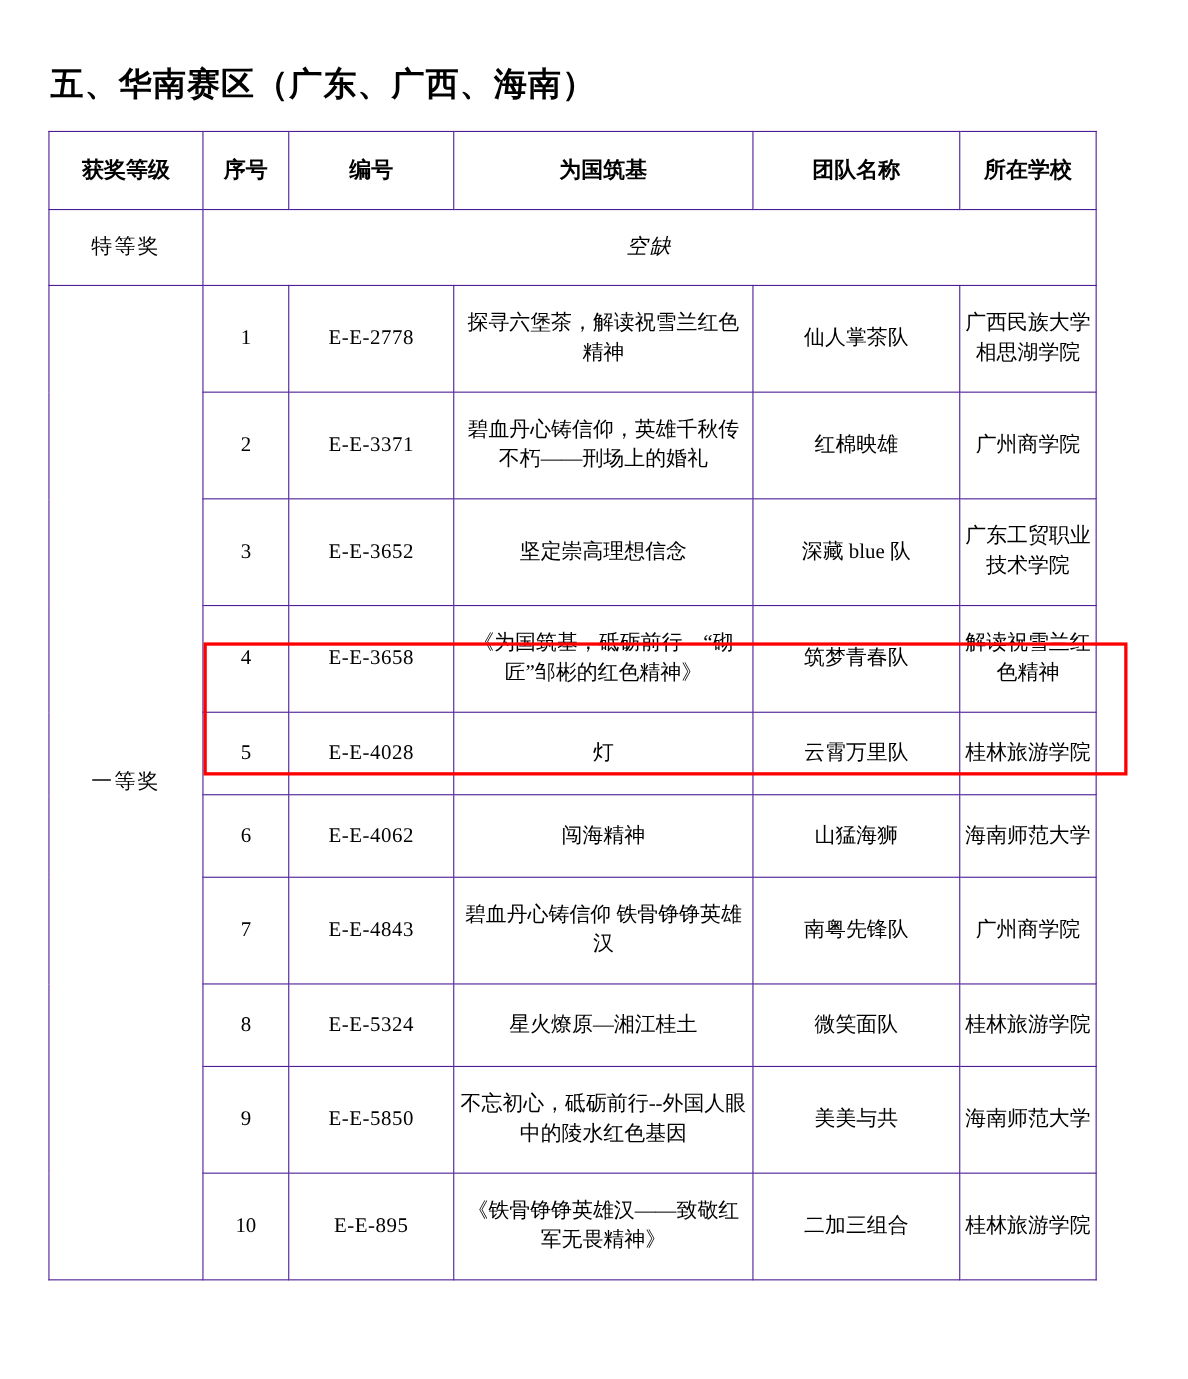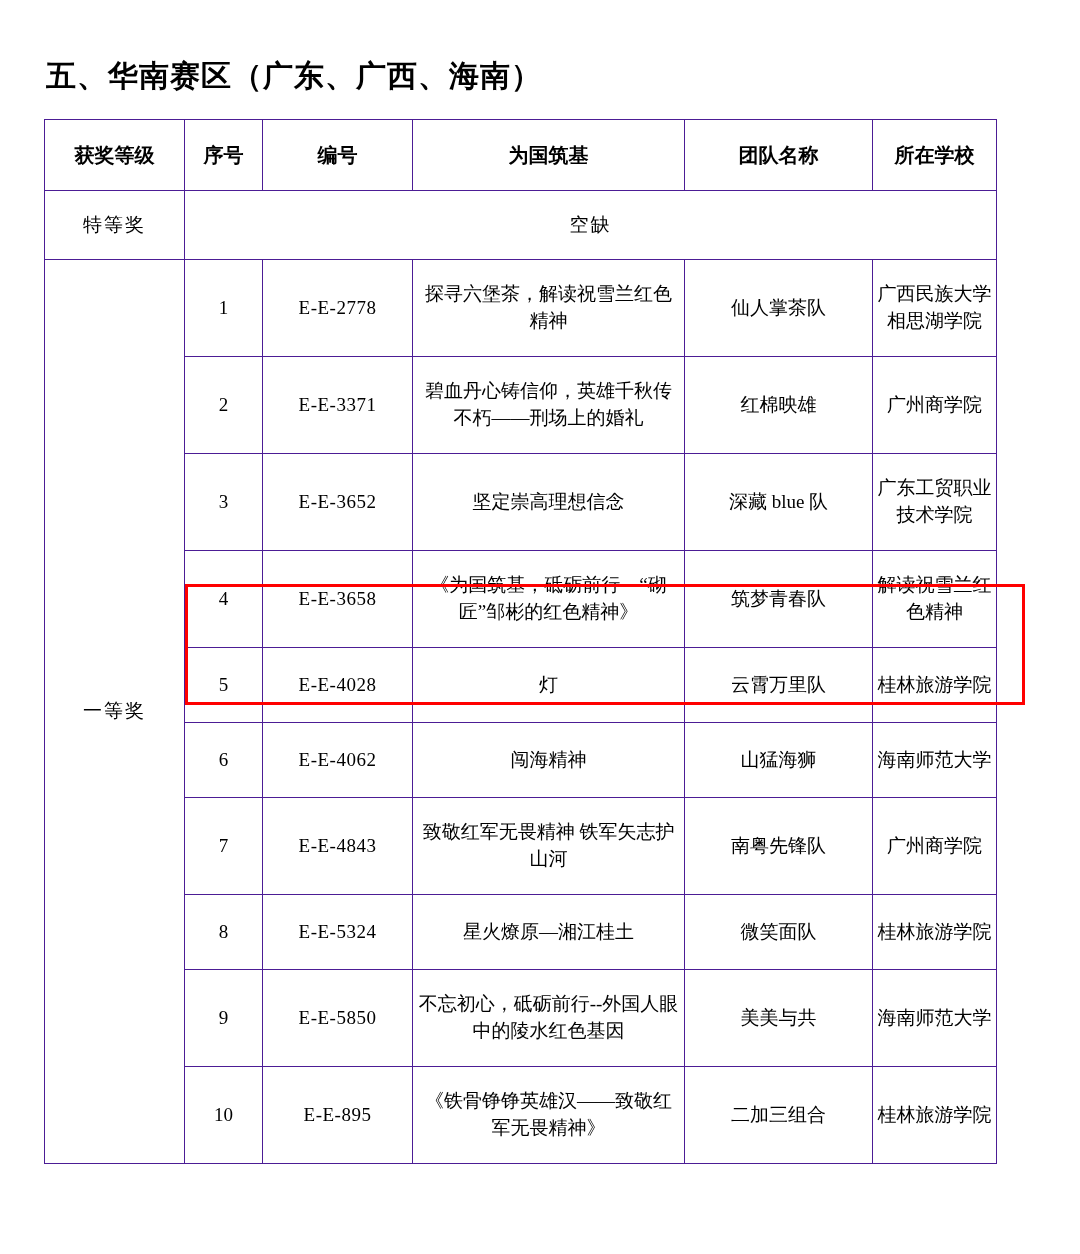--- a/index.html
+++ b/index.html
@@ -60,20 +60,21 @@
 
   td.grade-cell {
     font-size: 20px;
     letter-spacing: 2px;
     margin-top: 32px;
   }
   td.vacant-cell {
     font-size: 20px;
     letter-spacing: 2px;
     height: 56px;
+    font-style: italic;
   }
   td.work-cell {
     line-height: 1.55;
     padding: 8px 14px;
   }
   td.school-cell {
     line-height: 1.55;
     padding: 8px 8px;
   }
   td.code-cell {
@@ -168,21 +169,21 @@
         <td>6</td>
         <td class="code-cell">E-E-4062</td>
         <td class="work-cell">闯海精神</td>
         <td>山猛海狮</td>
         <td class="school-cell">海南师范大学</td>
       </tr>
 
       <tr class="row-tall">
         <td>7</td>
         <td class="code-cell">E-E-4843</td>
-        <td class="work-cell">致敬红军无畏精神 铁军矢志护山河</td>
+        <td class="work-cell">碧血丹心铸信仰 铁骨铮铮英雄汉</td>
         <td>南粤先锋队</td>
         <td class="school-cell">广州商学院</td>
       </tr>
 
       <tr class="row-short">
         <td>8</td>
         <td class="code-cell">E-E-5324</td>
         <td class="work-cell">星火燎原—湘江桂土</td>
         <td>微笑面队</td>
         <td class="school-cell">桂林旅游学院</td>

